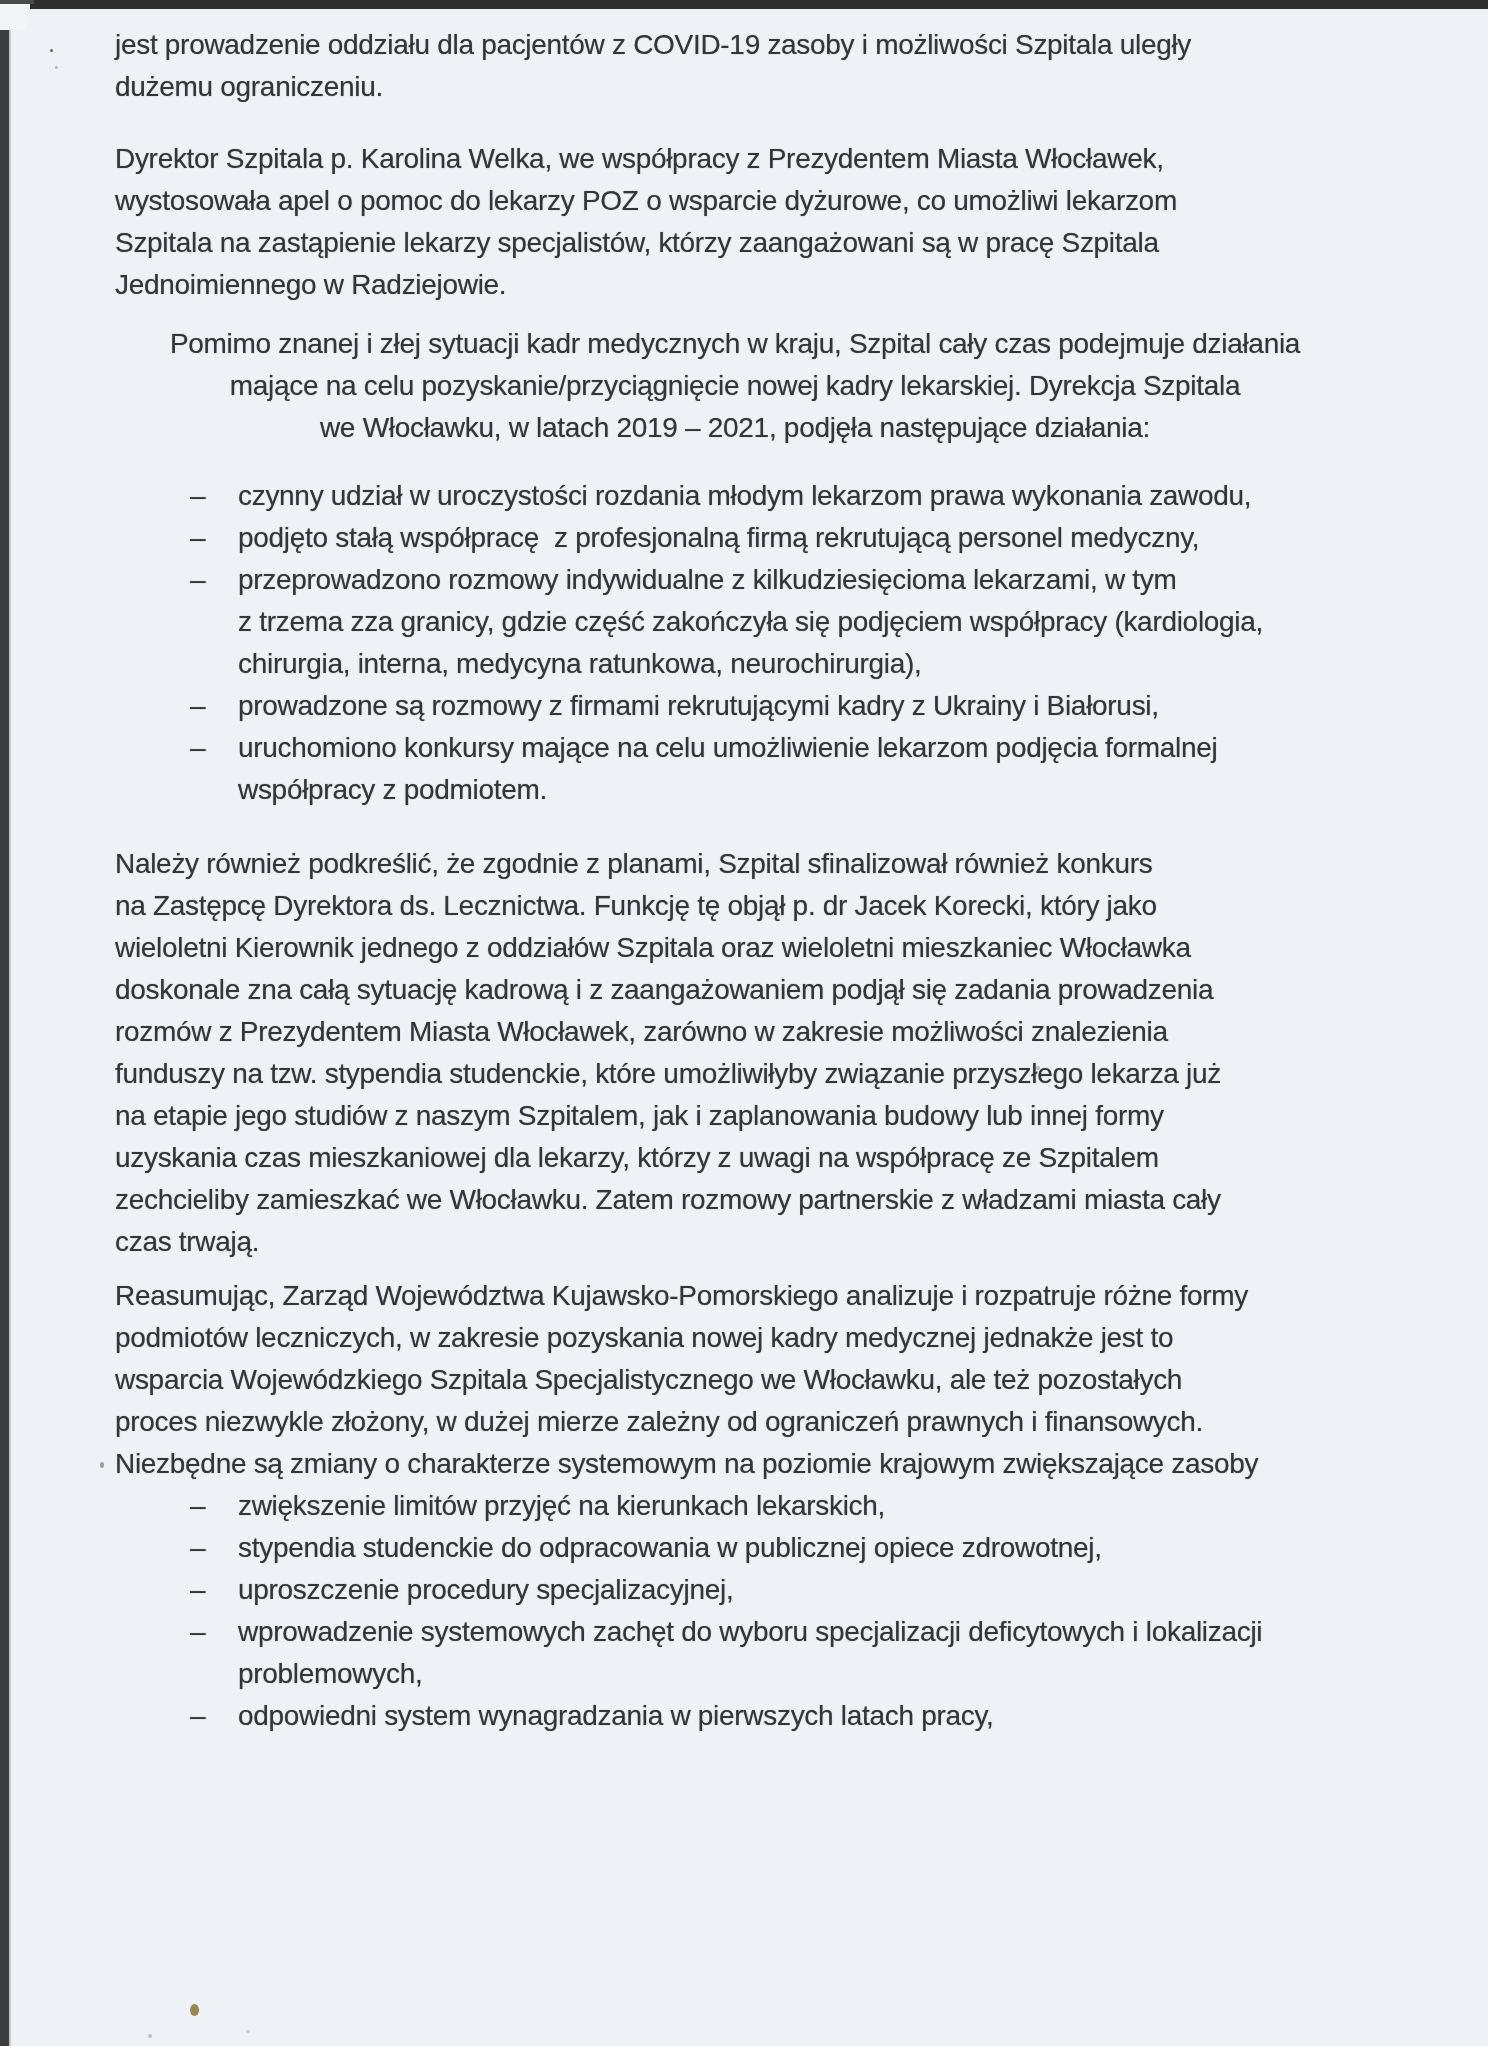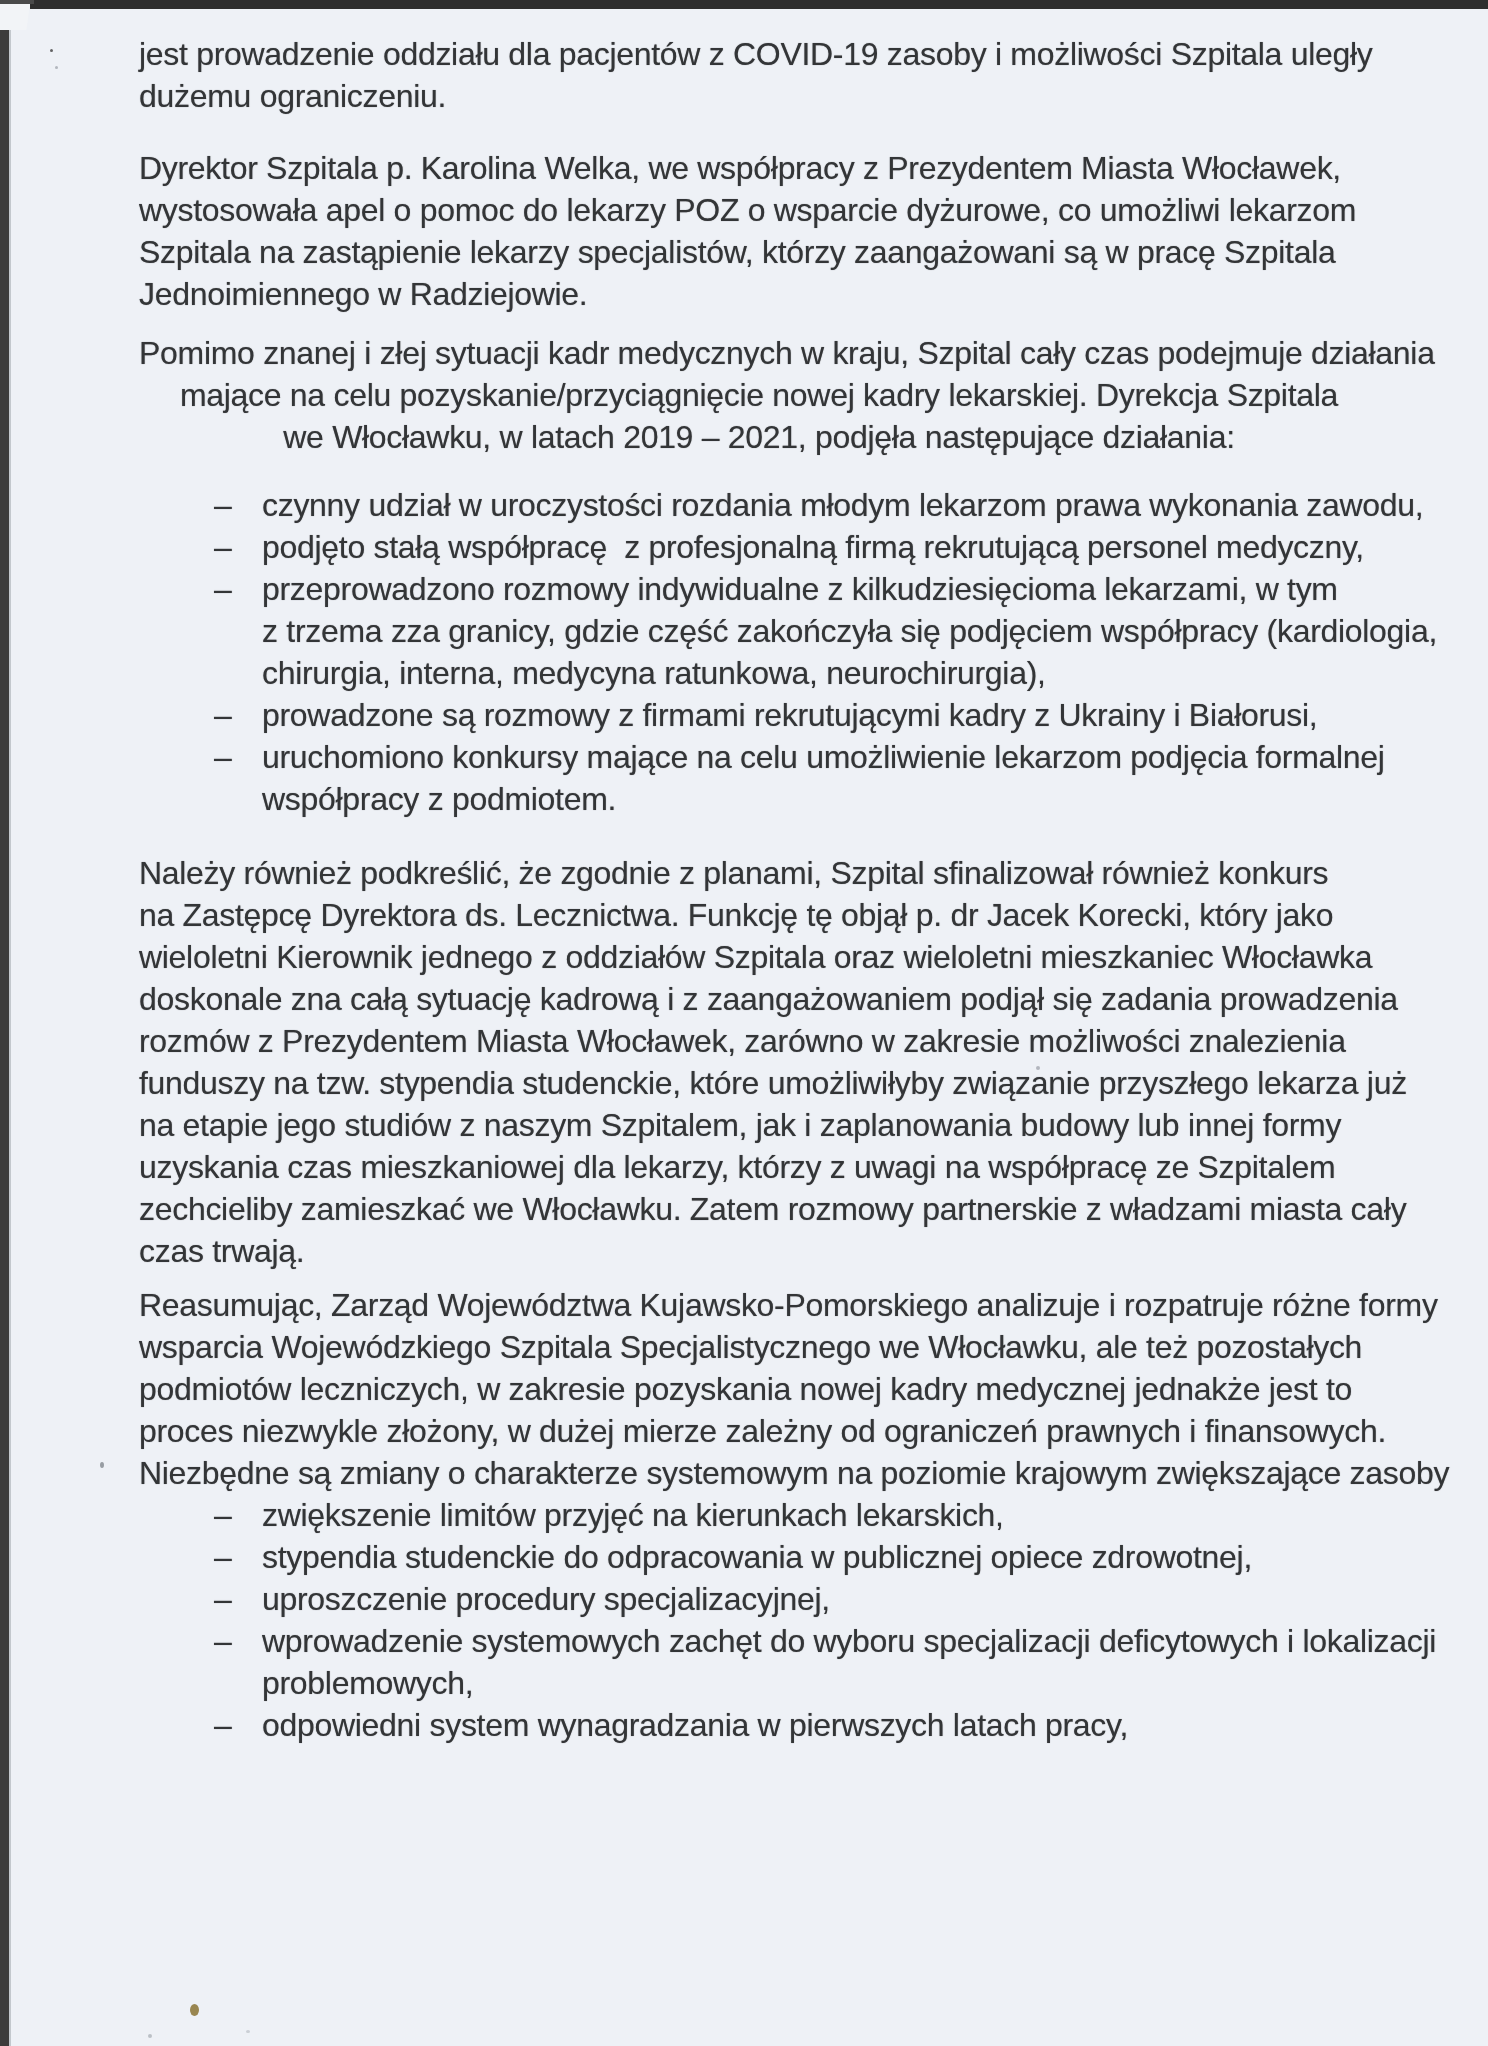--- a/index.html
+++ b/index.html
@@ -11,25 +11,24 @@
     font-family:"Liberation Sans", sans-serif;
   }
   
   .scan-topbar{position:absolute;top:0;left:30px;right:0;height:9px;background:#2e2e2e;}
   .scan-topbar-corner{position:absolute;top:0;left:0;width:34px;height:4px;background:#4a4a4a;}
   .scan-leftstrip{position:absolute;top:8px;left:0;width:9px;bottom:0;background:#3c3c3c;}
   .scan-leftstrip:after{content:"";position:absolute;right:-2px;top:0;bottom:0;width:2px;background:#c3c8cd;}
   .paper-corner{position:absolute;top:4px;left:0;width:30px;height:26px;background:#f2f4f7;transform:skewX(-8deg);transform-origin:top left;}
   
   .page-content{
-    position:absolute;left:115px;top:33px;width:1240px;
+    position:absolute;left:115px;top:24px;width:1240px;
     color:#333537;
-    font-size:32px;line-height:42px;
+    font-size:28px;line-height:42px;
     letter-spacing:-0.3px;
-    margin-left:24px;
   }
   .line{white-space:pre;text-shadow:0 0 1px rgba(52,53,55,0.55);}
   .para{margin:0;}
   .para.p1{margin-bottom:30px;}
   .para.p2{margin-bottom:17px;}
   .para.p3{margin-bottom:26px;text-align:center;}
   .para.p4{margin-bottom:12px;}
   .para.p5{margin-bottom:0;}
   .blist{margin:0;}
   .blist.l1{margin-bottom:32px;}
@@ -104,22 +103,22 @@
       <div class="line">doskonale zna całą sytuację kadrową i z zaangażowaniem podjął się zadania prowadzenia</div>
       <div class="line">rozmów z Prezydentem Miasta Włocławek, zarówno w zakresie możliwości znalezienia</div>
       <div class="line">funduszy na tzw. stypendia studenckie, które umożliwiłyby związanie przyszłego lekarza już</div>
       <div class="line">na etapie jego studiów z naszym Szpitalem, jak i zaplanowania budowy lub innej formy</div>
       <div class="line">uzyskania czas mieszkaniowej dla lekarzy, którzy z uwagi na współpracę ze Szpitalem</div>
       <div class="line">zechcieliby zamieszkać we Włocławku. Zatem rozmowy partnerskie z władzami miasta cały</div>
       <div class="line">czas trwają.</div>
     </div>
   <div class="para p5">
       <div class="line">Reasumując, Zarząd Województwa Kujawsko-Pomorskiego analizuje i rozpatruje różne formy</div>
+      <div class="line">podmiotów leczniczych, w zakresie pozyskania nowej kadry medycznej jednakże jest to</div>
       <div class="line">wsparcia Wojewódzkiego Szpitala Specjalistycznego we Włocławku, ale też pozostałych</div>
-      <div class="line">podmiotów leczniczych, w zakresie pozyskania nowej kadry medycznej jednakże jest to</div>
       <div class="line">proces niezwykle złożony, w dużej mierze zależny od ograniczeń prawnych i finansowych.</div>
       <div class="line">Niezbędne są zmiany o charakterze systemowym na poziomie krajowym zwiększające zasoby</div>
     </div>
   <div class="blist l2">
       <div class="bullet-row">
         <span class="bullet-dash">–</span>
         <div class="bullet-lines">
           <div class="line">zwiększenie limitów przyjęć na kierunkach lekarskich,</div>
         </div>
       </div>

